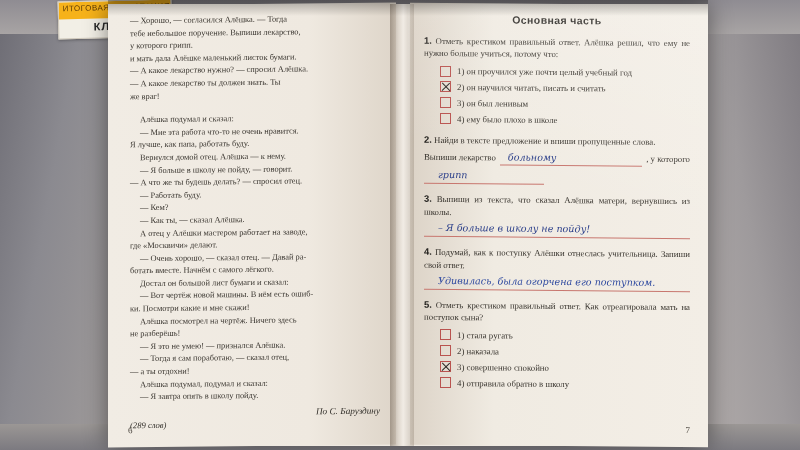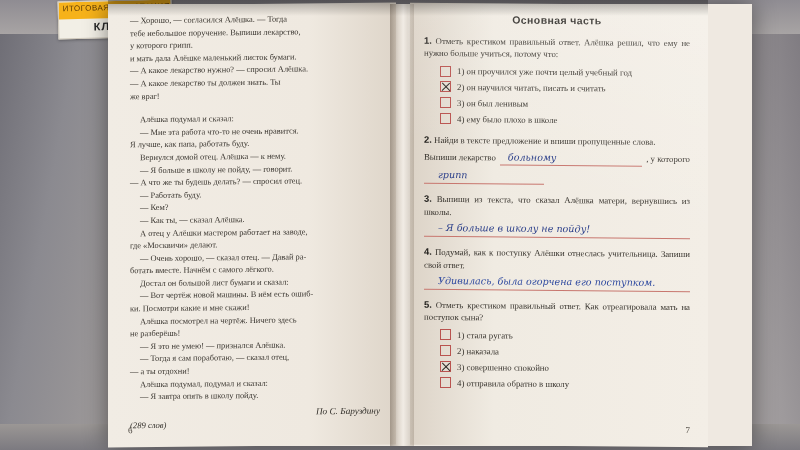--- a/index.html
+++ b/index.html
@@ -70,21 +70,20 @@
     letter-spacing: 1px;
   }
 
   
   .book {
     position: absolute;
     left: 108px; top: 4px;
     width: 600px; height: 442px;
     background: #efe9e1;
     box-shadow: 0 0 22px rgba(0,0,0,.45);
-    padding-left: 44px;
   }
   .page {
     position: absolute;
     top: 0;
     height: 442px;
     box-sizing: border-box;
     overflow: hidden;
   }
   .page-left {
     left: 0;

